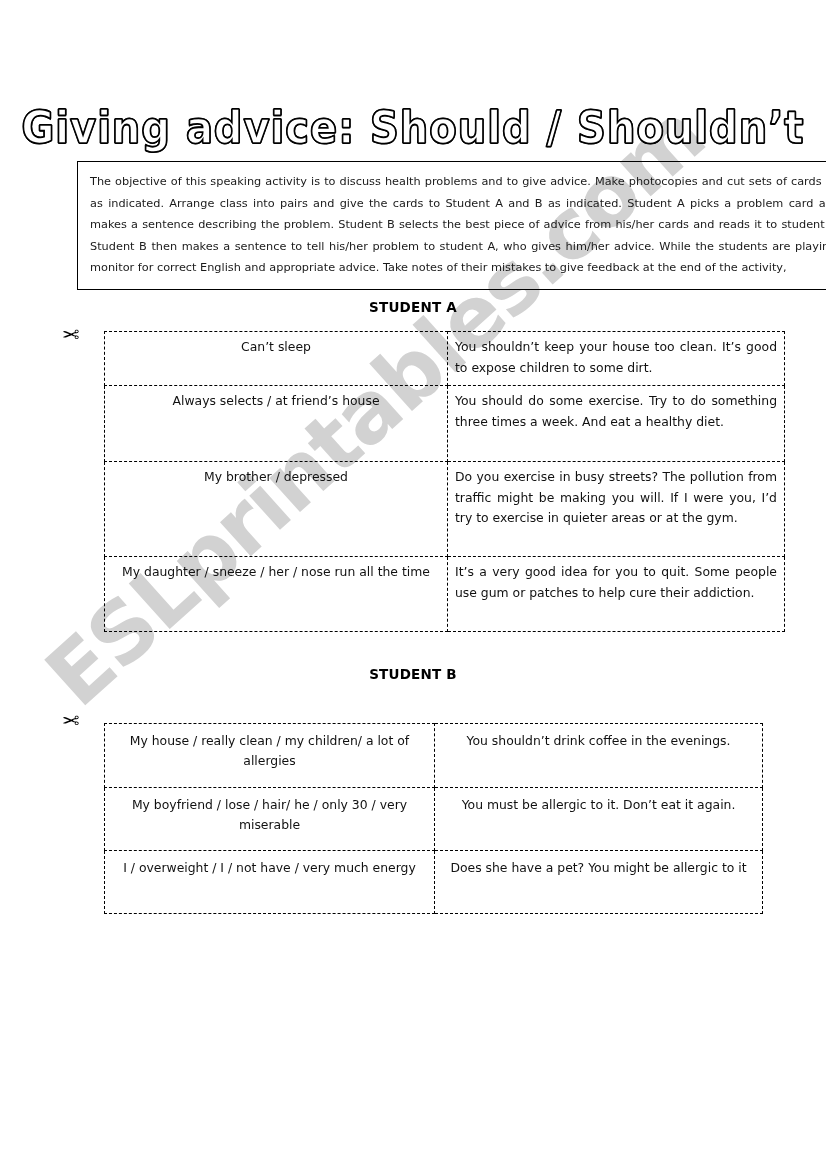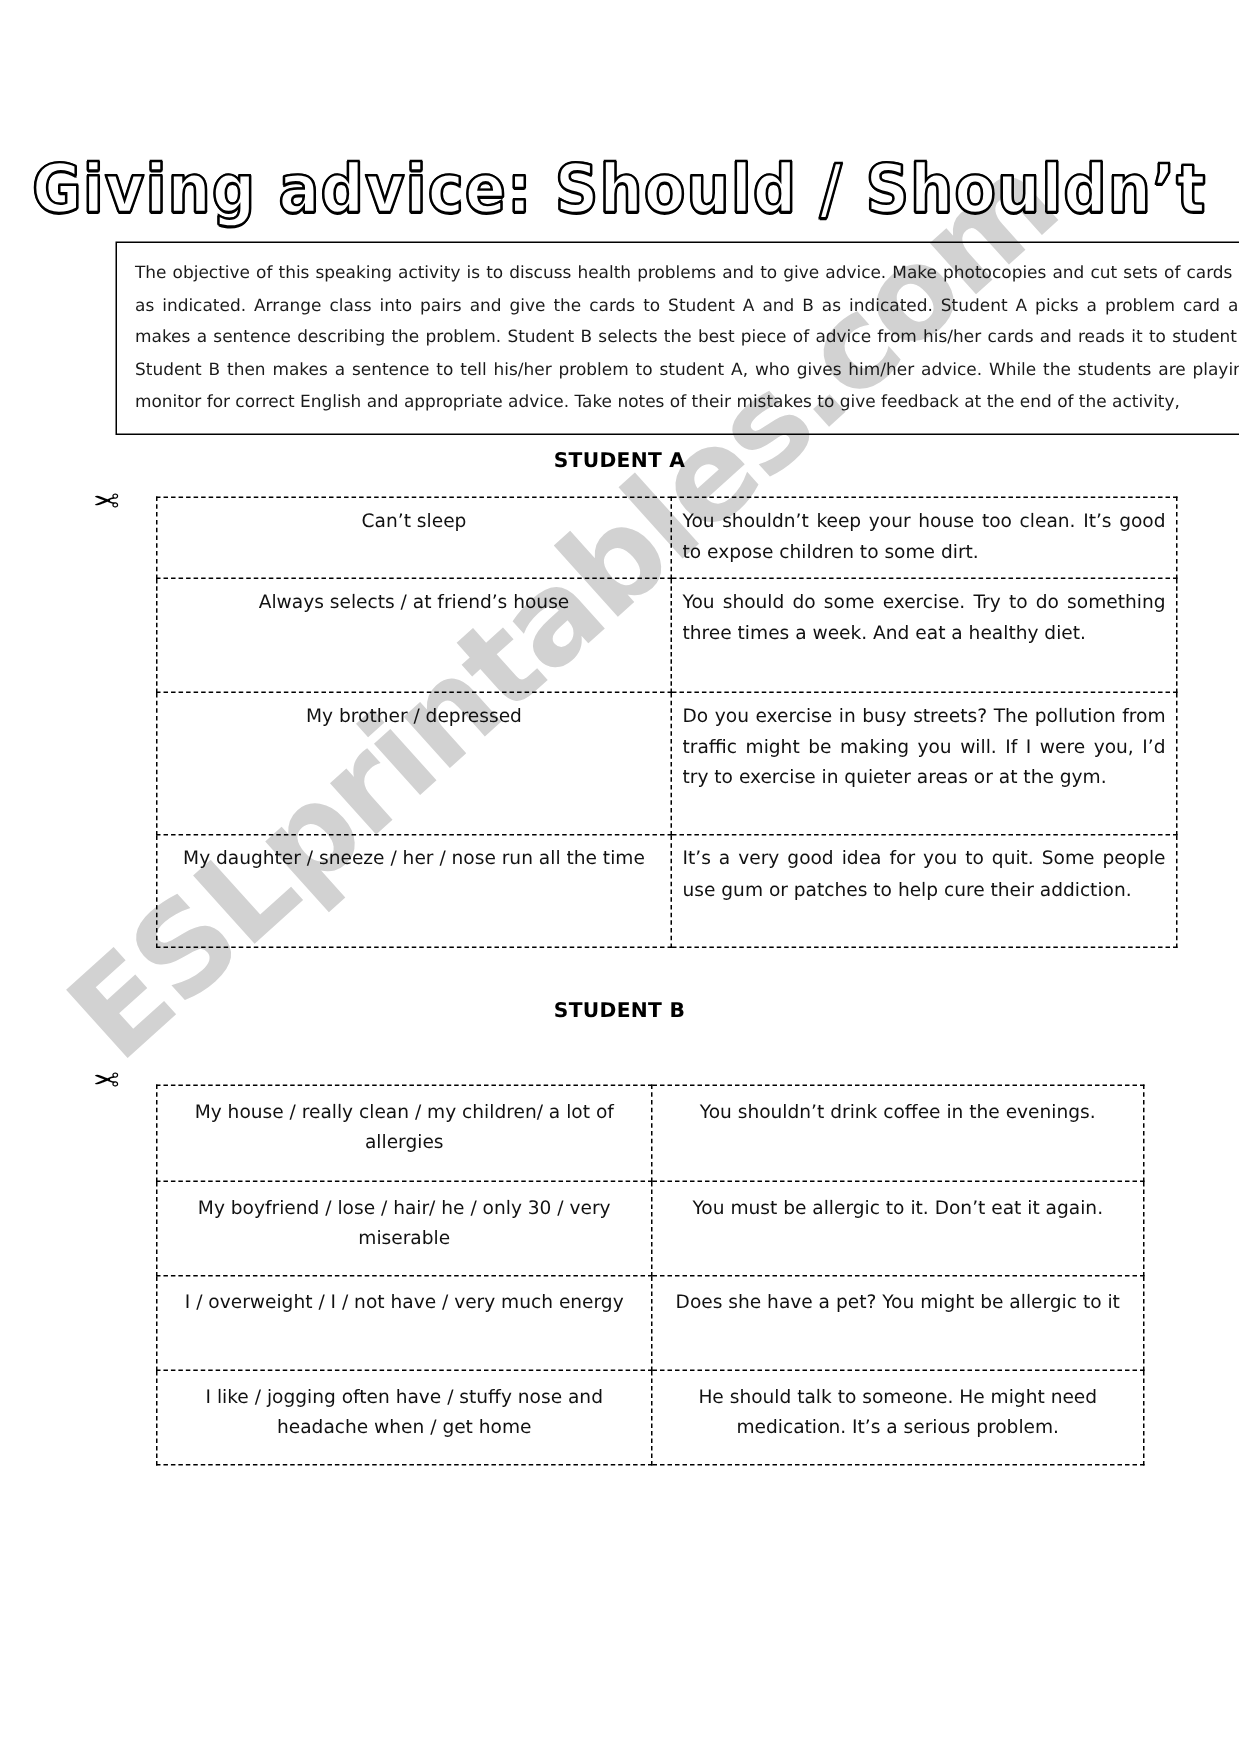--- a/index.html
+++ b/index.html
@@ -214,18 +214,14 @@
       <td class="col-advice">You shouldn’t drink coffee in the evenings.</td>
     </tr>
     <tr class="row-tall-b2">
       <td class="col-problem">My boyfriend / lose / hair/ he / only 30 / very miserable</td>
       <td class="col-advice">You must be allergic to it. Don’t eat it again.</td>
     </tr>
     <tr class="row-tall-b4">
       <td class="col-problem">I / overweight / I / not have / very much energy</td>
       <td class="col-advice">Does she have a pet? You might be allergic to it</td>
     </tr>
-    <tr class="row-tall-b5">
-      <td class="col-problem">I like / jogging  often have / stuffy nose  and headache when / get home</td>
-      <td class="col-advice">He should talk to someone. He might need medication. It’s a serious problem.</td>
-    </tr>
   </tbody>
 </table>
 
 </body></html>

